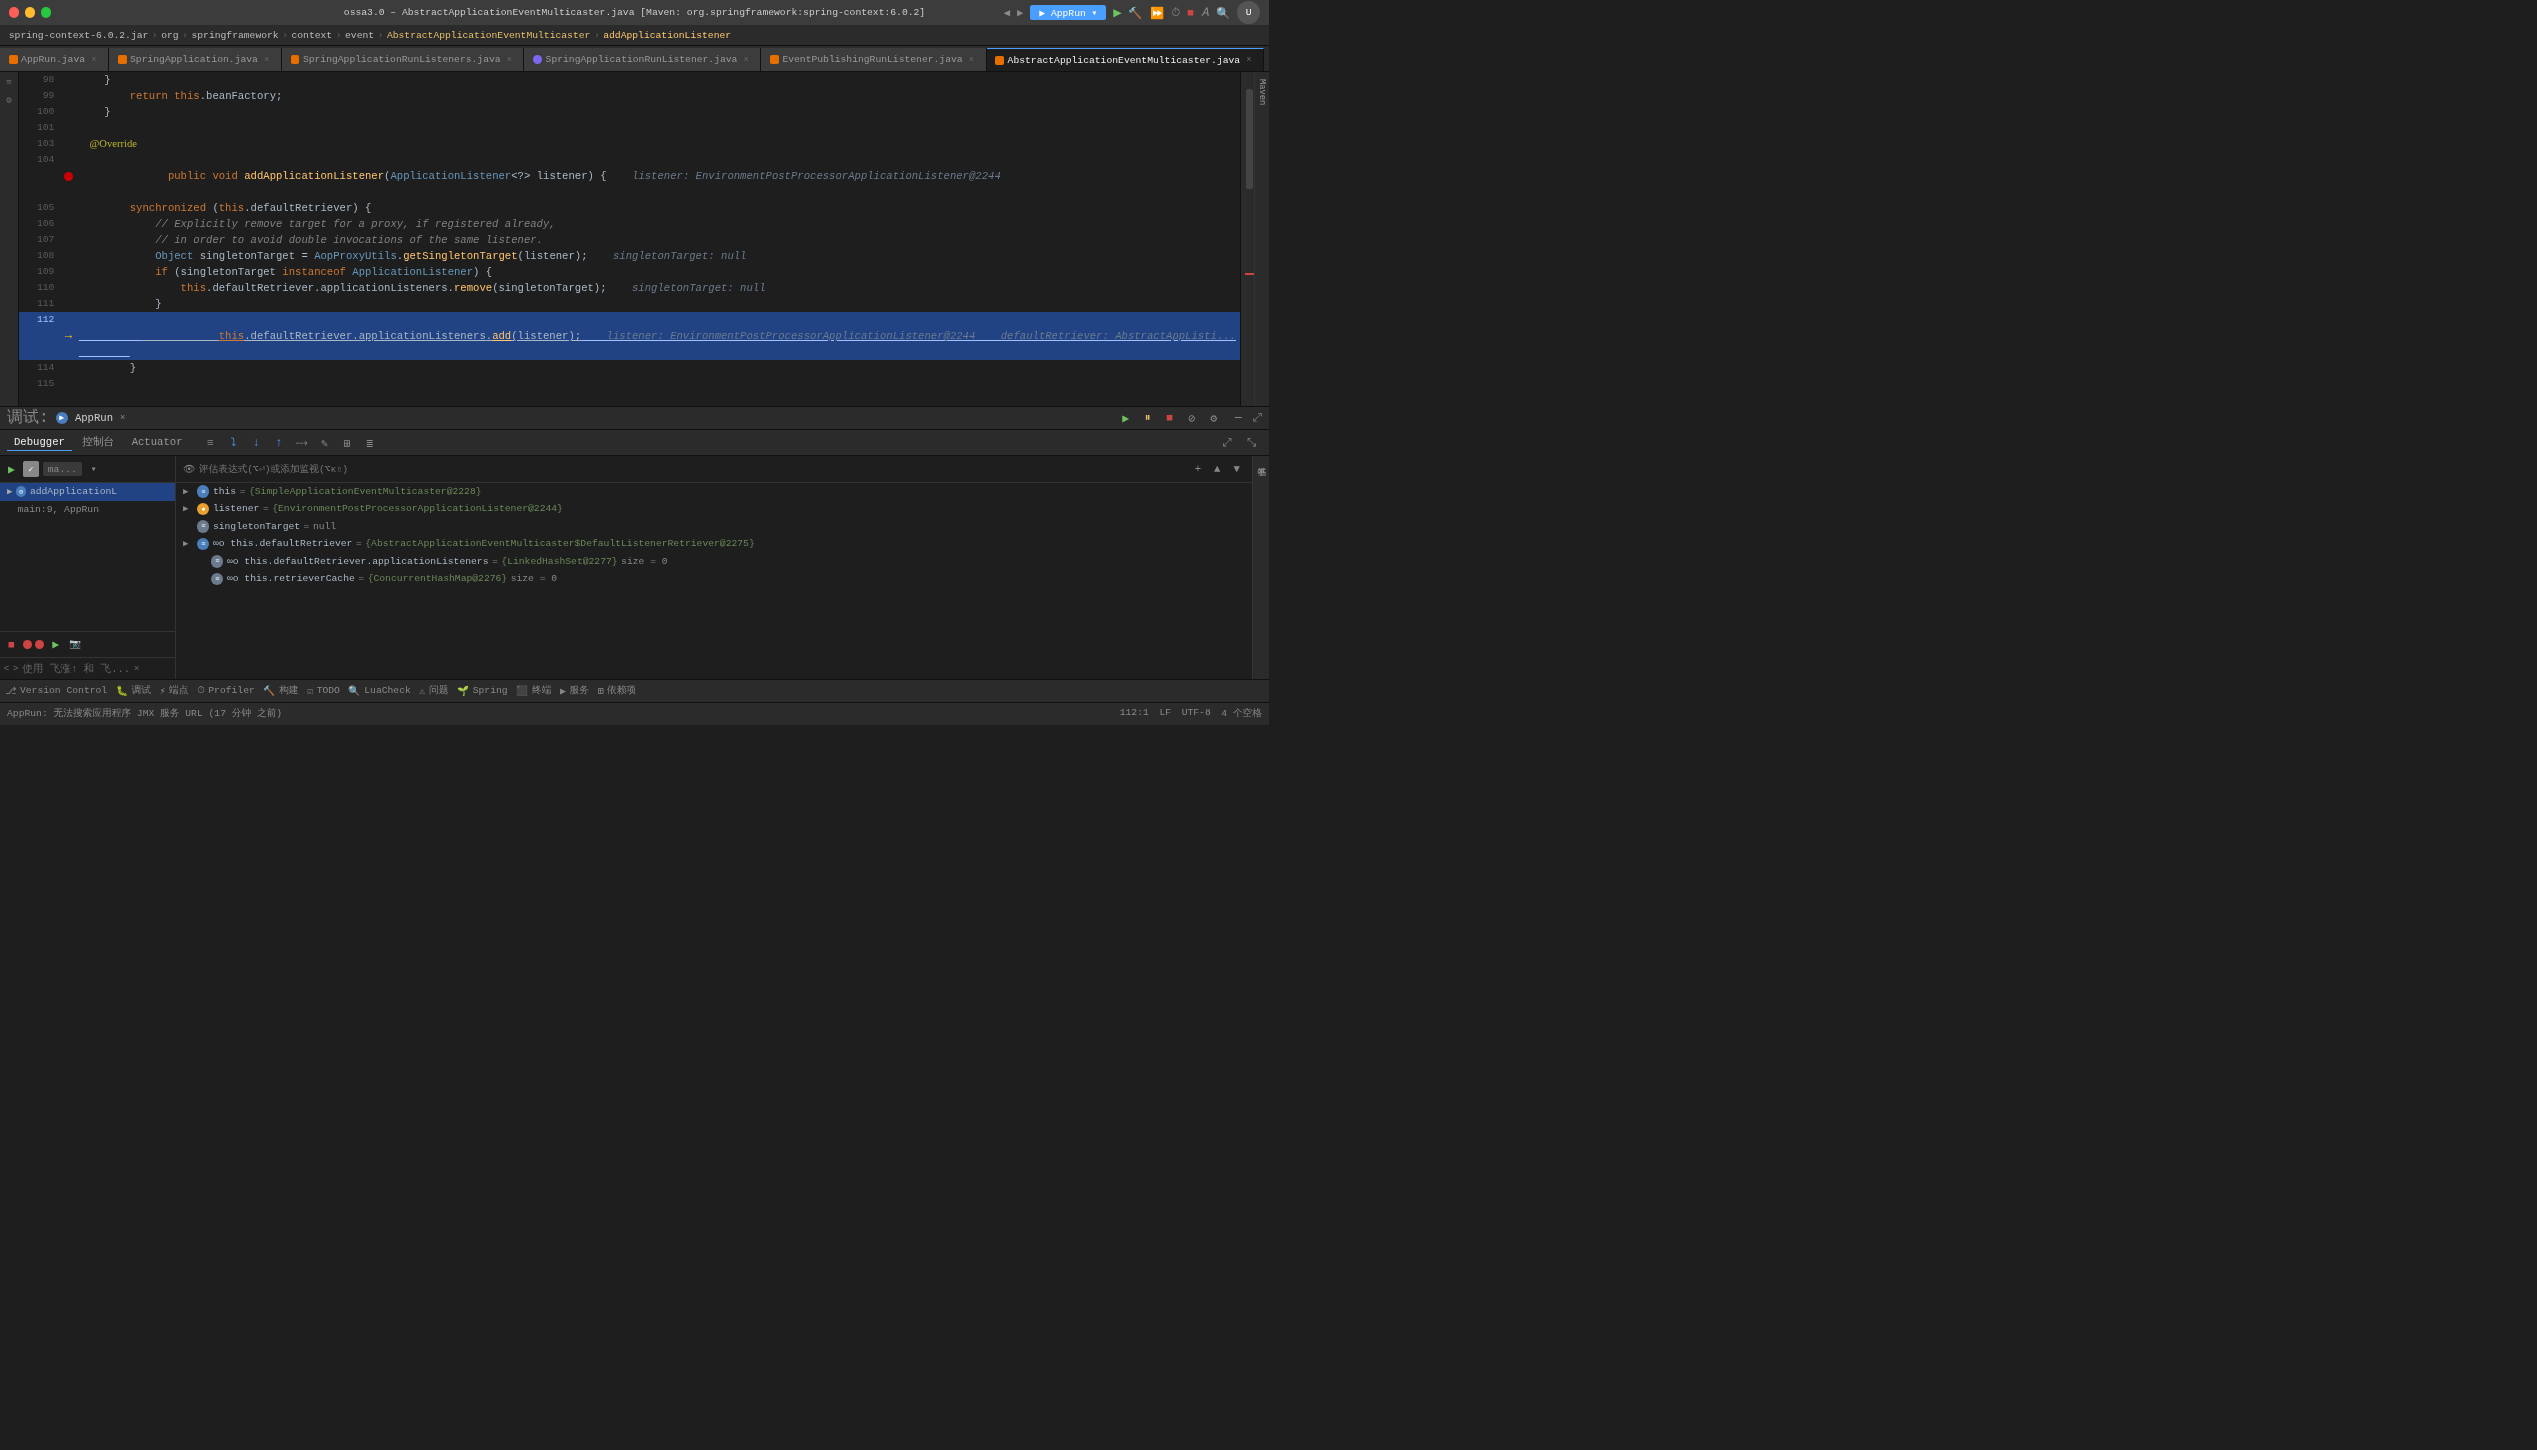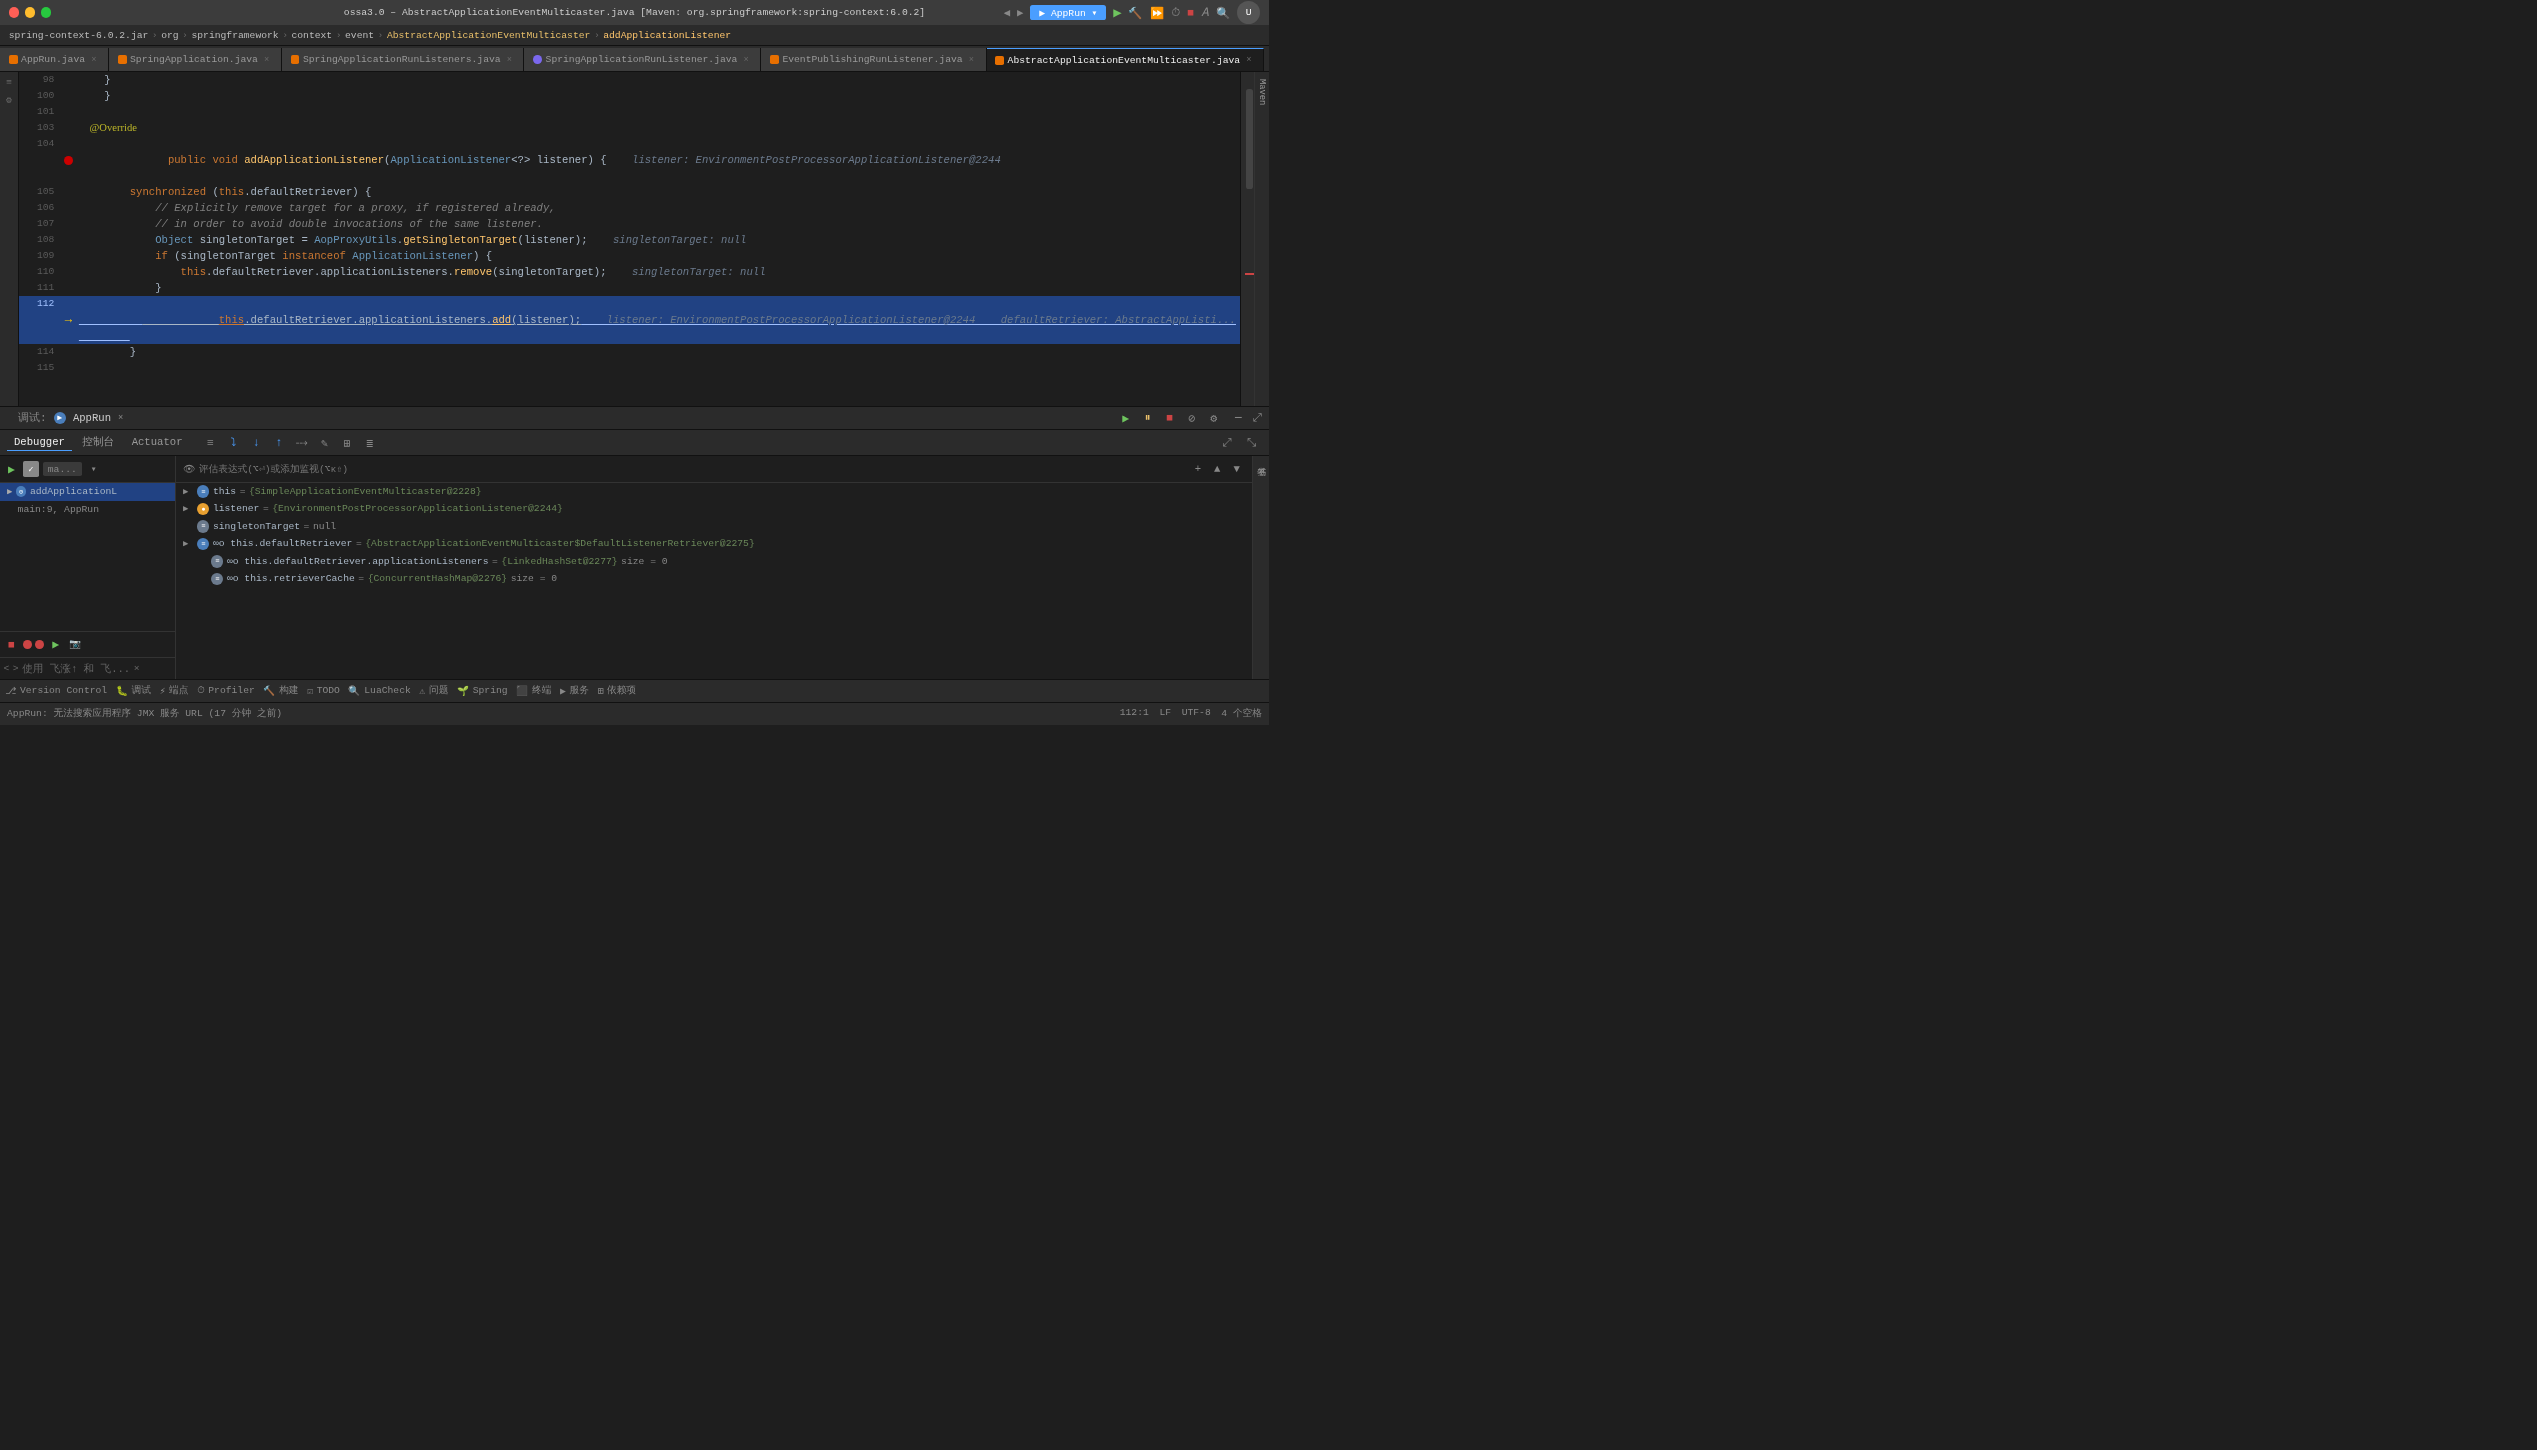--- a/index.html
+++ b/index.html
@@ -302,20 +302,25 @@
     </div>
 
     <div style="flex:1;overflow:auto;background:#1e1e1e;position:relative;">
 
       <div class="code-line">
         <div class="line-number">98</div>
         <div class="line-gutter"></div>
         <div class="line-content"><span class="normal">    }</span></div>
       </div>
 
+      <div class="code-line">
+        <div class="line-number">99</div>
+        <div class="line-gutter"></div>
+        <div class="line-content"><span class="normal">        </span><span class="kw">return</span><span class="normal"> </span><span class="kw">this</span><span class="normal">.beanFactory;</span></div>
+      </div>
 
       <div class="code-line">
         <div class="line-number">100</div>
         <div class="line-gutter"></div>
         <div class="line-content"><span class="normal">    }</span></div>
       </div>
 
       <div class="code-line">
         <div class="line-number">101</div>
         <div class="line-gutter"></div>
@@ -410,21 +415,21 @@
       <div style="position:absolute;top:60%;right:0.9px;width:8.8px;height:2.6px;background:#cc4444;"></div>
     </div>
 
     <div style="writing-mode:vertical-rl;background:#2b2b2b;padding:7px 1.8px;font-size:8.8px;color:#999;cursor:pointer;border-left:0.9px solid #333;">Maven</div>
 
   </div>
 
   <div class="debug-panel">
 
     <div class="debug-header">
-      <span style="color:#888;font-size:11px;margin-left:11px;">调试:</span>
+      <span style="color:#888;font-size:16px;">调试:</span>
       <span style="width:12.3px;height:12.3px;background:#4a7ebb;border-radius:50%;display:inline-flex;align-items:center;justify-content:center;font-size:8px;color:#fff;">▶</span>
       <span style="font-size:10.6px;color:#ccc;">AppRun</span>
       <span style="font-size:8.8px;color:#888;cursor:pointer;">×</span>
 
       <div class="run-controls">
         <div class="run-ctrl-btn green" title="Resume">▶</div>
         <div class="run-ctrl-btn yellow" title="Pause">⏸</div>
         <div class="run-ctrl-btn red" title="Stop">■</div>
         <div class="run-ctrl-btn" title="Mute Breakpoints">⊘</div>
         <div class="run-ctrl-btn" title="Settings">⚙</div>

